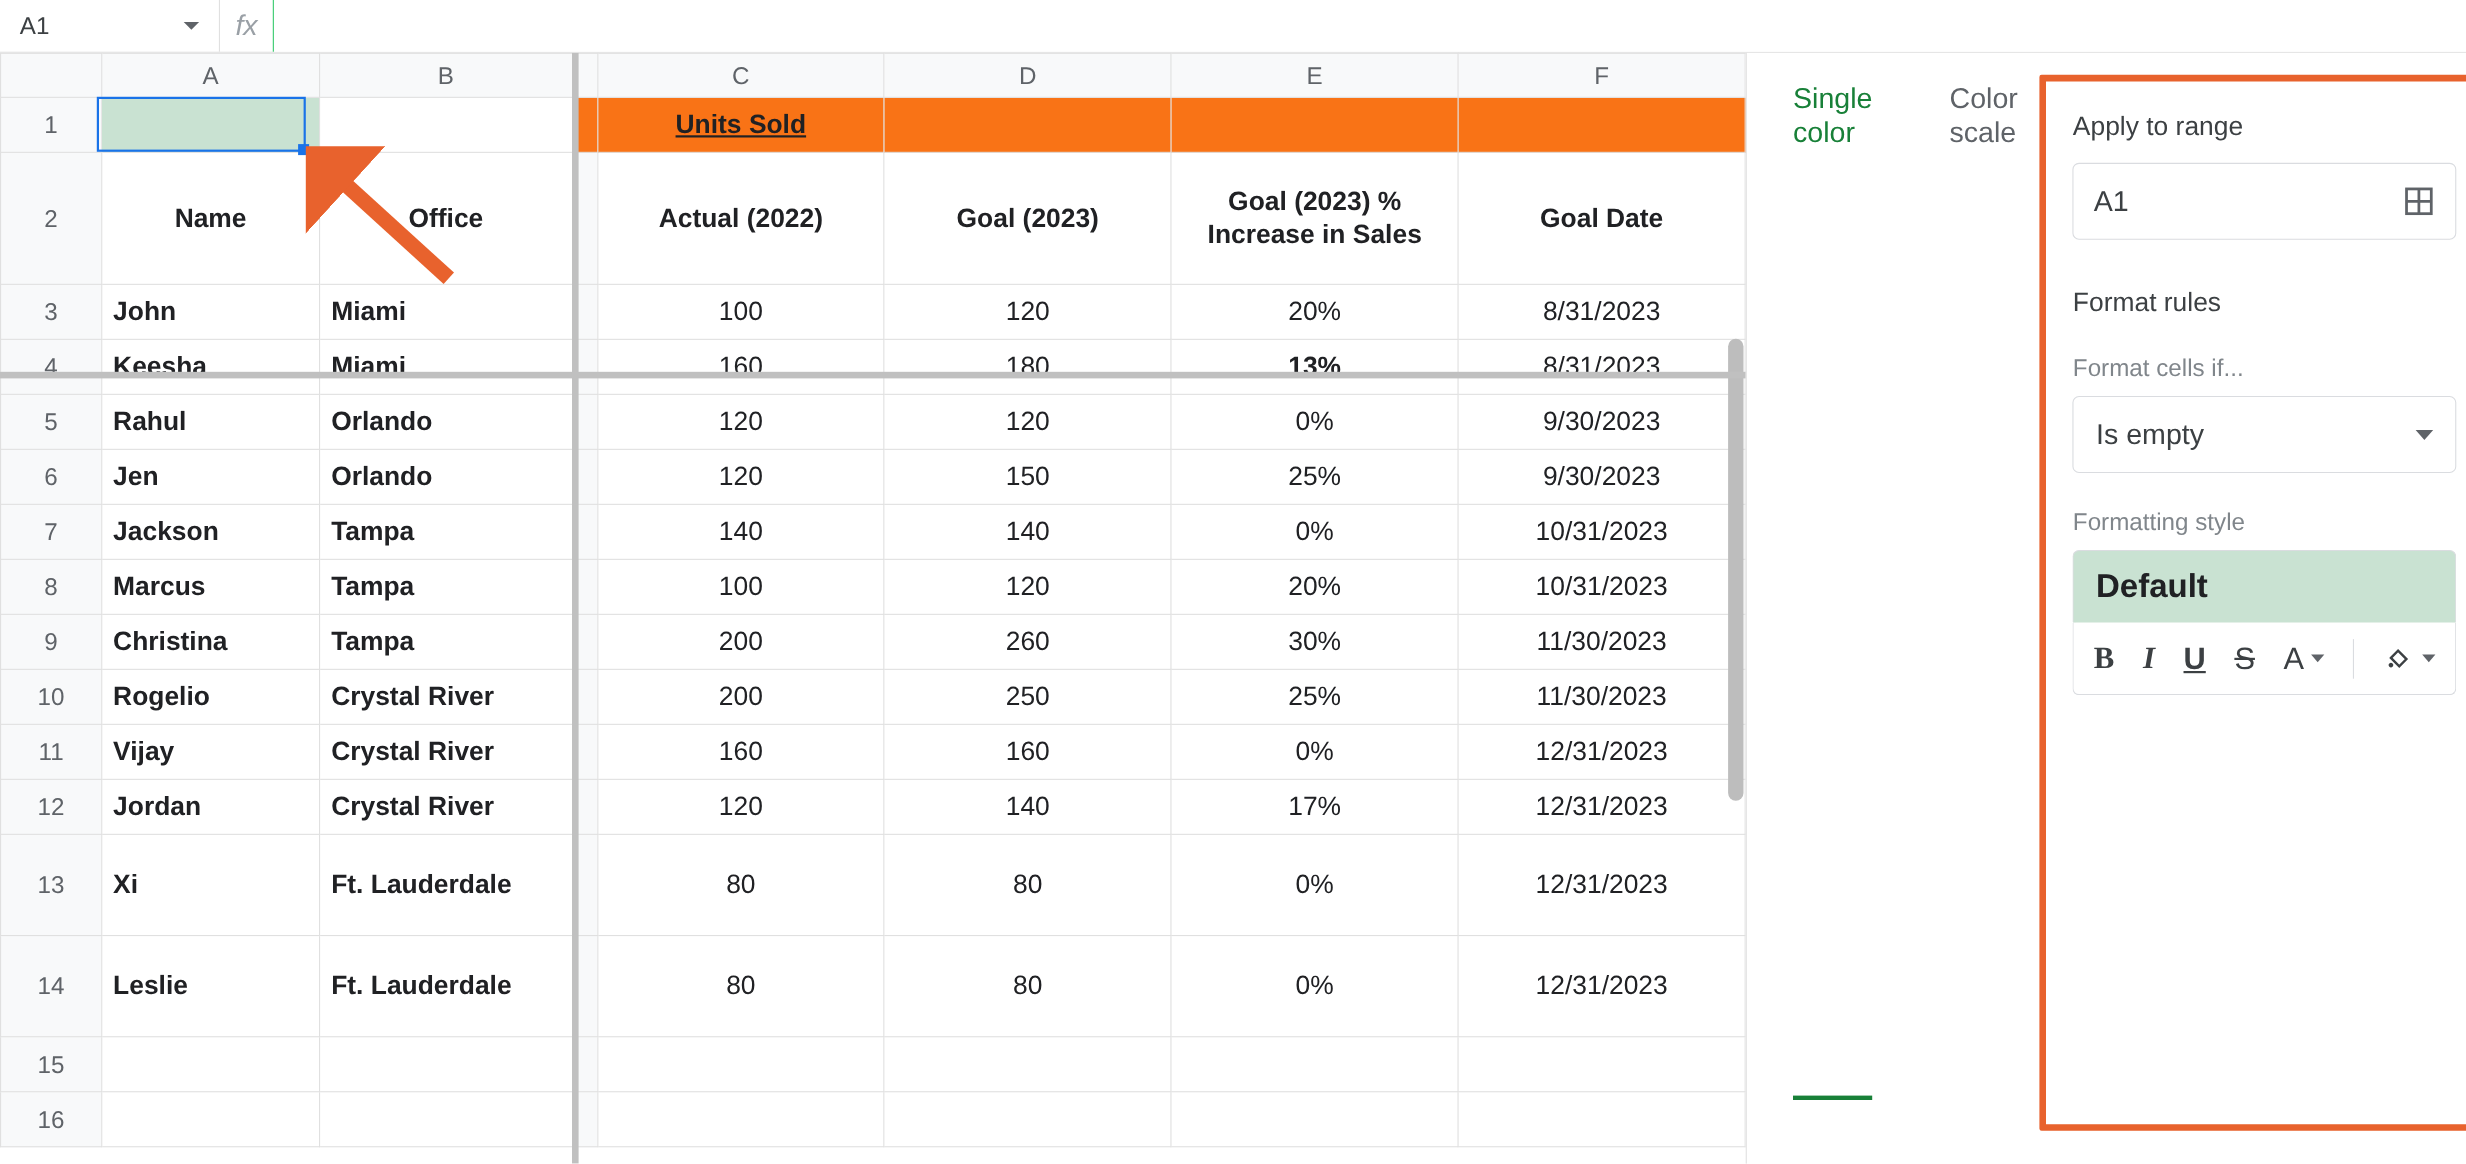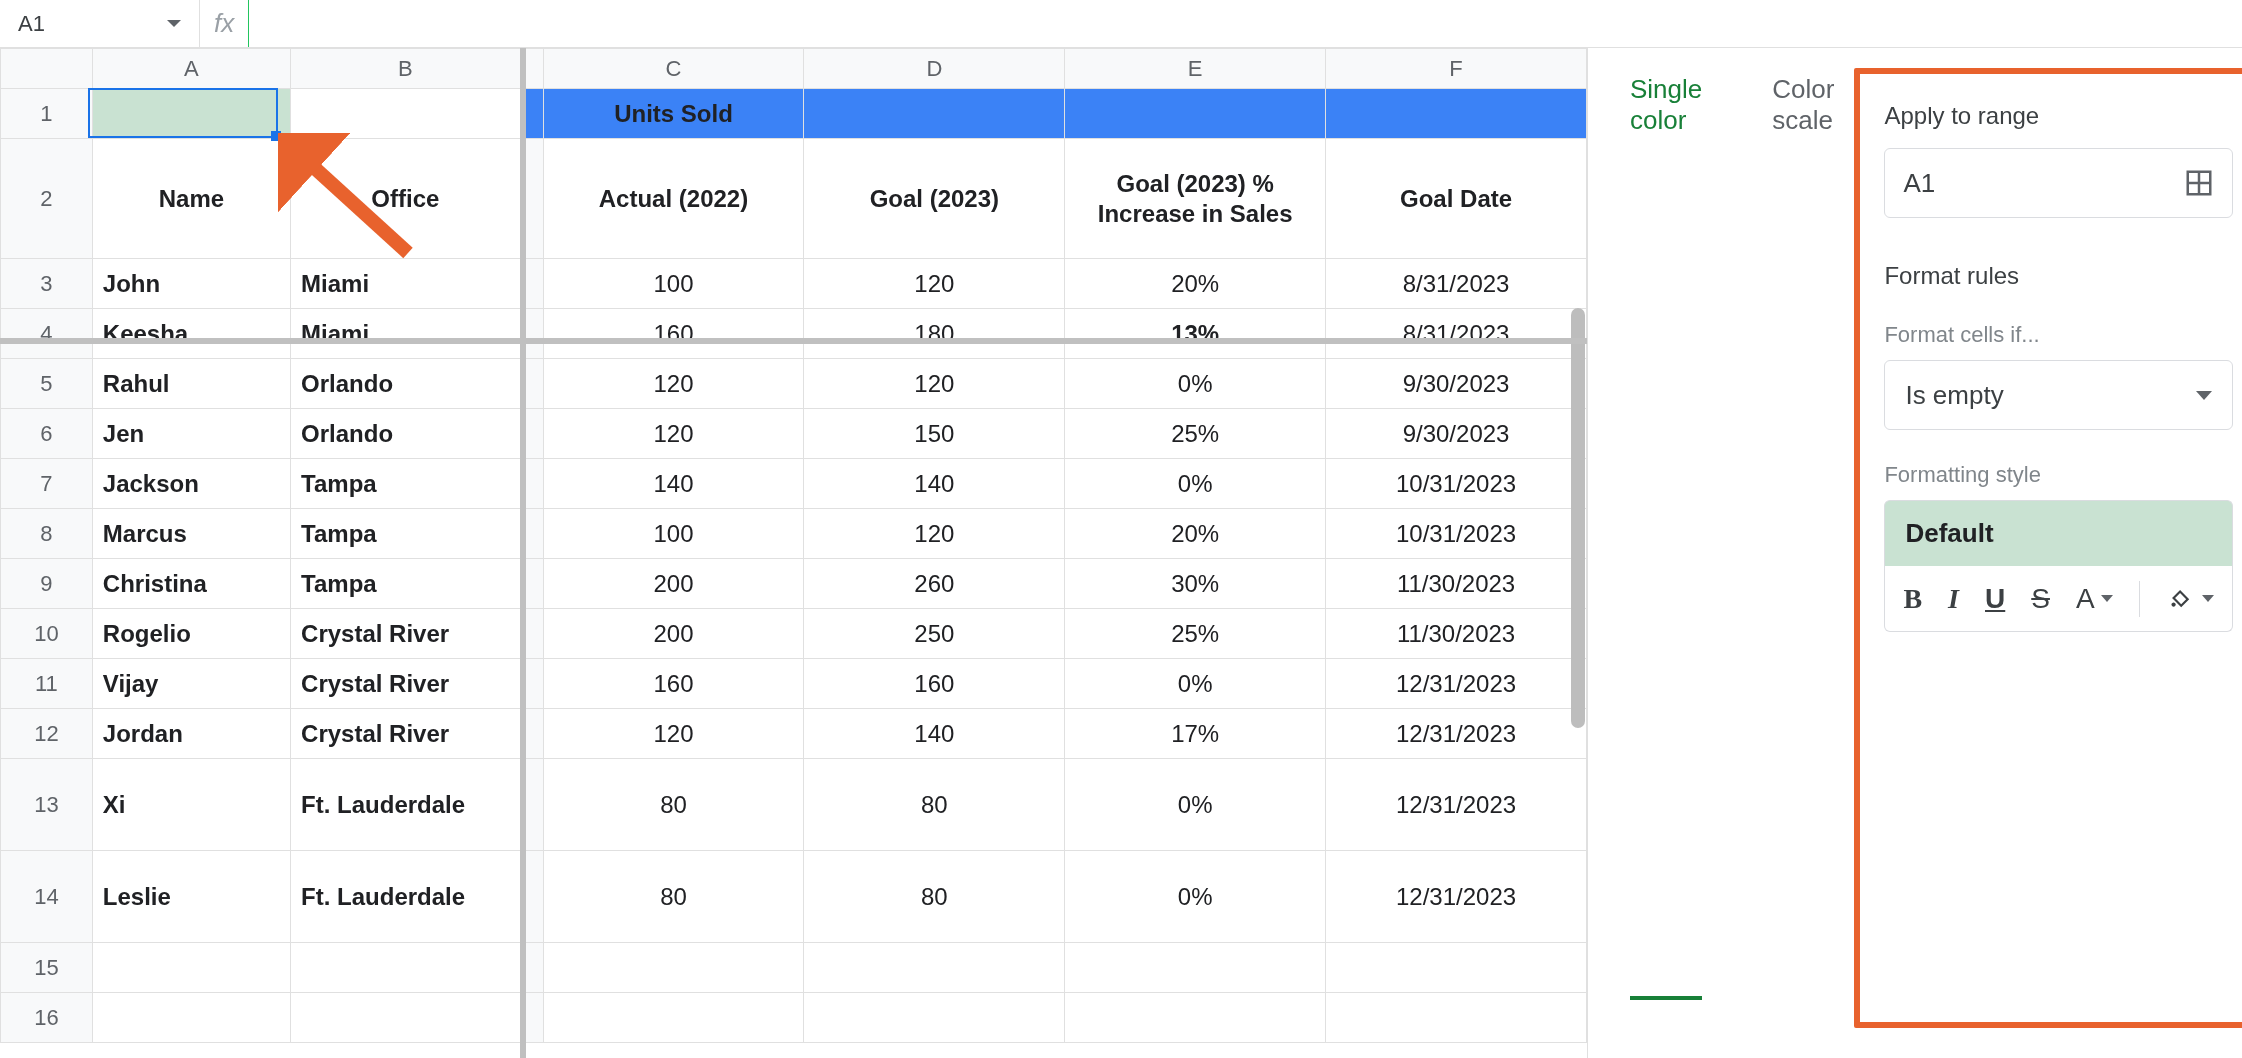--- a/index.html
+++ b/index.html
@@ -109,21 +109,21 @@
   .col-D { width: 250px; }
   .col-E { width: 250px; }
   .col-F { width: 250px; }
   .cell-inner {
     padding: 6px 10px;
     font-weight: 700;
     text-align: left;
   }
   .center .cell-inner, .center { text-align: center; }
   .hdr-row1 td, .hdr-row2 td { font-weight:700; }
-  .hdr-row1 .bg-gray, .hdr-row2 .bg-gray { background:#3b82f6; }
+  .hdr-row1 .bg-gray, .hdr-row2 .bg-gray { background:#f97316;text-decoration:underline; }
   .hdr-row2 td { height: 120px; }
   .hdr-row2 .cell-inner { text-align:center; line-height:1.25; }
   .selected-cell {
     background: #c9e2d2;
     position: relative;
   }
   .sel-outline {
     position: absolute;
     left: 88px; top: 40px;
     width: 190px; height: 50px;
@@ -221,21 +221,21 @@
     width:0;height:0;border-left:8px solid transparent;border-right:8px solid transparent;border-top:9px solid #5f6368;
   }
   .style-preview {
     background: #c9e2d2;
     border: 1px solid #dadce0;
     border-bottom: none;
     border-radius: 6px 6px 0 0;
     height: 66px;
     display:flex; align-items:center;
     padding: 0 20px;
-    font-size: 26px;
+    font-size: 30px;
     font-weight: 700;
     color: #202124;
     margin-top: 10px;
   }
   .style-tools {
     border: 1px solid #dadce0;
     border-top: none;
     border-radius: 0 0 6px 6px;
     height: 66px;
     display: flex;

